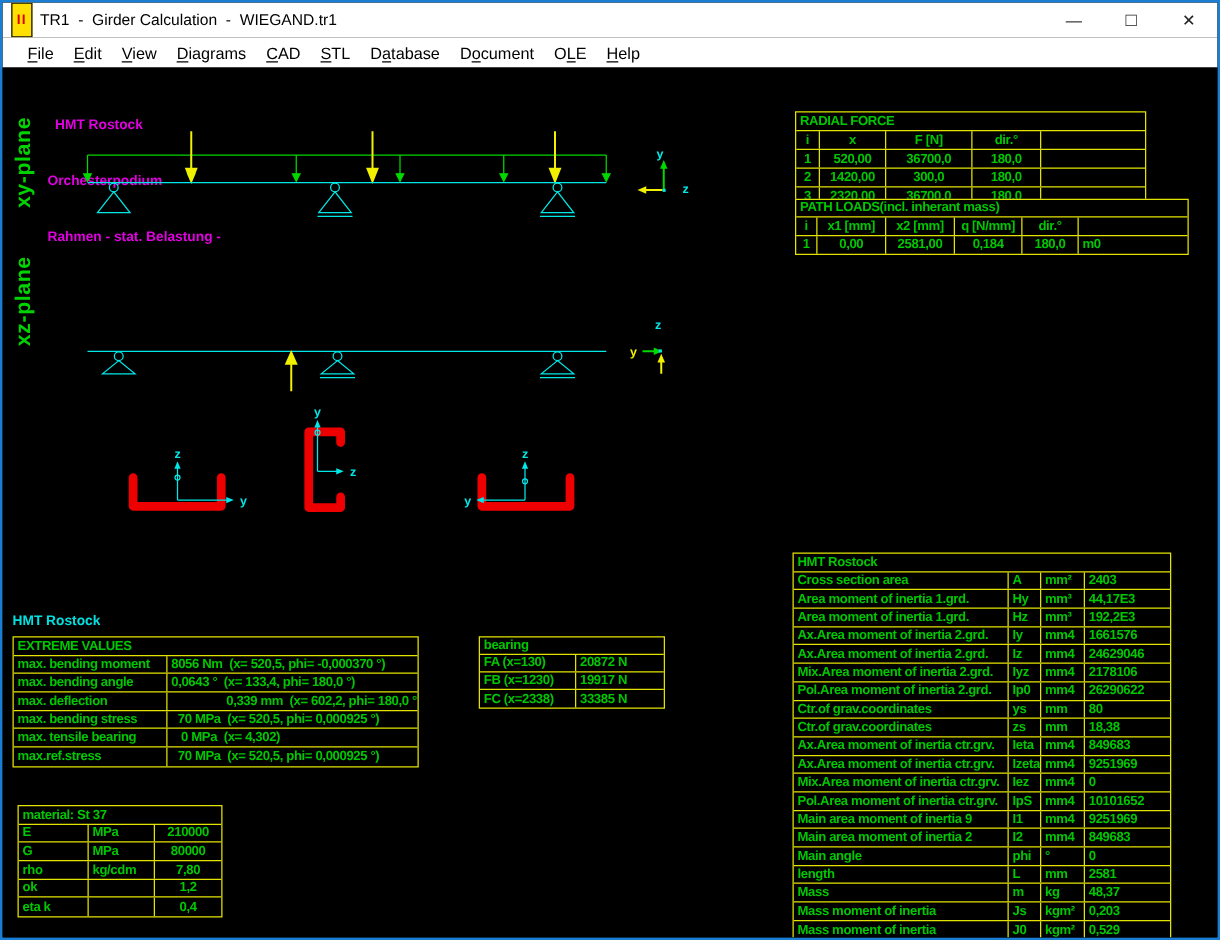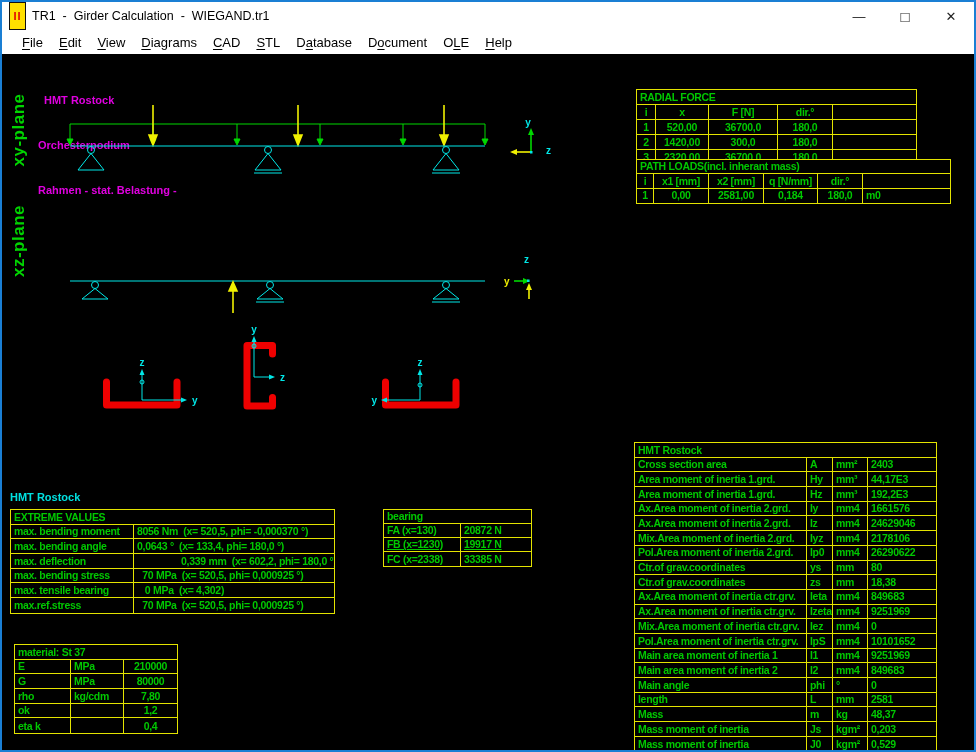--- a/index.html
+++ b/index.html
@@ -307,21 +307,21 @@
           <div class="t-cell">max.ref.stress</div>
           <div class="t-cell">  70 MPa  (x= 520,5, phi= 0,000925 °)</div>
         </div>
       </div>
     <div class="ttable tbl-bearing" style="left:381px;top:455px;width:147px;">
         <div class="t-title">bearing</div>
         <div class="t-row" style="grid-template-columns: 77px 1fr;">
           <div class="t-cell">FA (x=130)</div>
           <div class="t-cell">20872 N</div>
         </div>
-        <div class="t-row" style="grid-template-columns: 77px 1fr; text-decoration: underline;">
+        <div class="t-row" style="grid-template-columns: 77px 1fr;">
           <div class="t-cell">FB (x=1230)</div>
           <div class="t-cell">19917 N</div>
         </div>
         <div class="t-row" style="grid-template-columns: 77px 1fr;">
           <div class="t-cell">FC (x=2338)</div>
           <div class="t-cell">33385 N</div>
         </div>
       </div>
     <div class="ttable tbl-material" style="left:12px;top:590px;width:162px;text-align:right;">
         <div class="t-title">material: St 37</div>
@@ -425,21 +425,21 @@
           <div class="t-cell">mm4</div>
           <div class="t-cell">0</div>
         </div>
         <div class="t-row" style="grid-template-columns: 172px 26px 35px 1fr;">
           <div class="t-cell">Pol.Area moment of inertia ctr.grv.</div>
           <div class="t-cell">IpS</div>
           <div class="t-cell">mm4</div>
           <div class="t-cell">10101652</div>
         </div>
         <div class="t-row" style="grid-template-columns: 172px 26px 35px 1fr;">
-          <div class="t-cell">Main area moment of inertia 1</div>
+          <div class="t-cell">Main area moment of inertia 9</div>
           <div class="t-cell">I1</div>
           <div class="t-cell">mm4</div>
           <div class="t-cell">9251969</div>
         </div>
         <div class="t-row" style="grid-template-columns: 172px 26px 35px 1fr;">
           <div class="t-cell">Main area moment of inertia 2</div>
           <div class="t-cell">I2</div>
           <div class="t-cell">mm4</div>
           <div class="t-cell">849683</div>
         </div>

